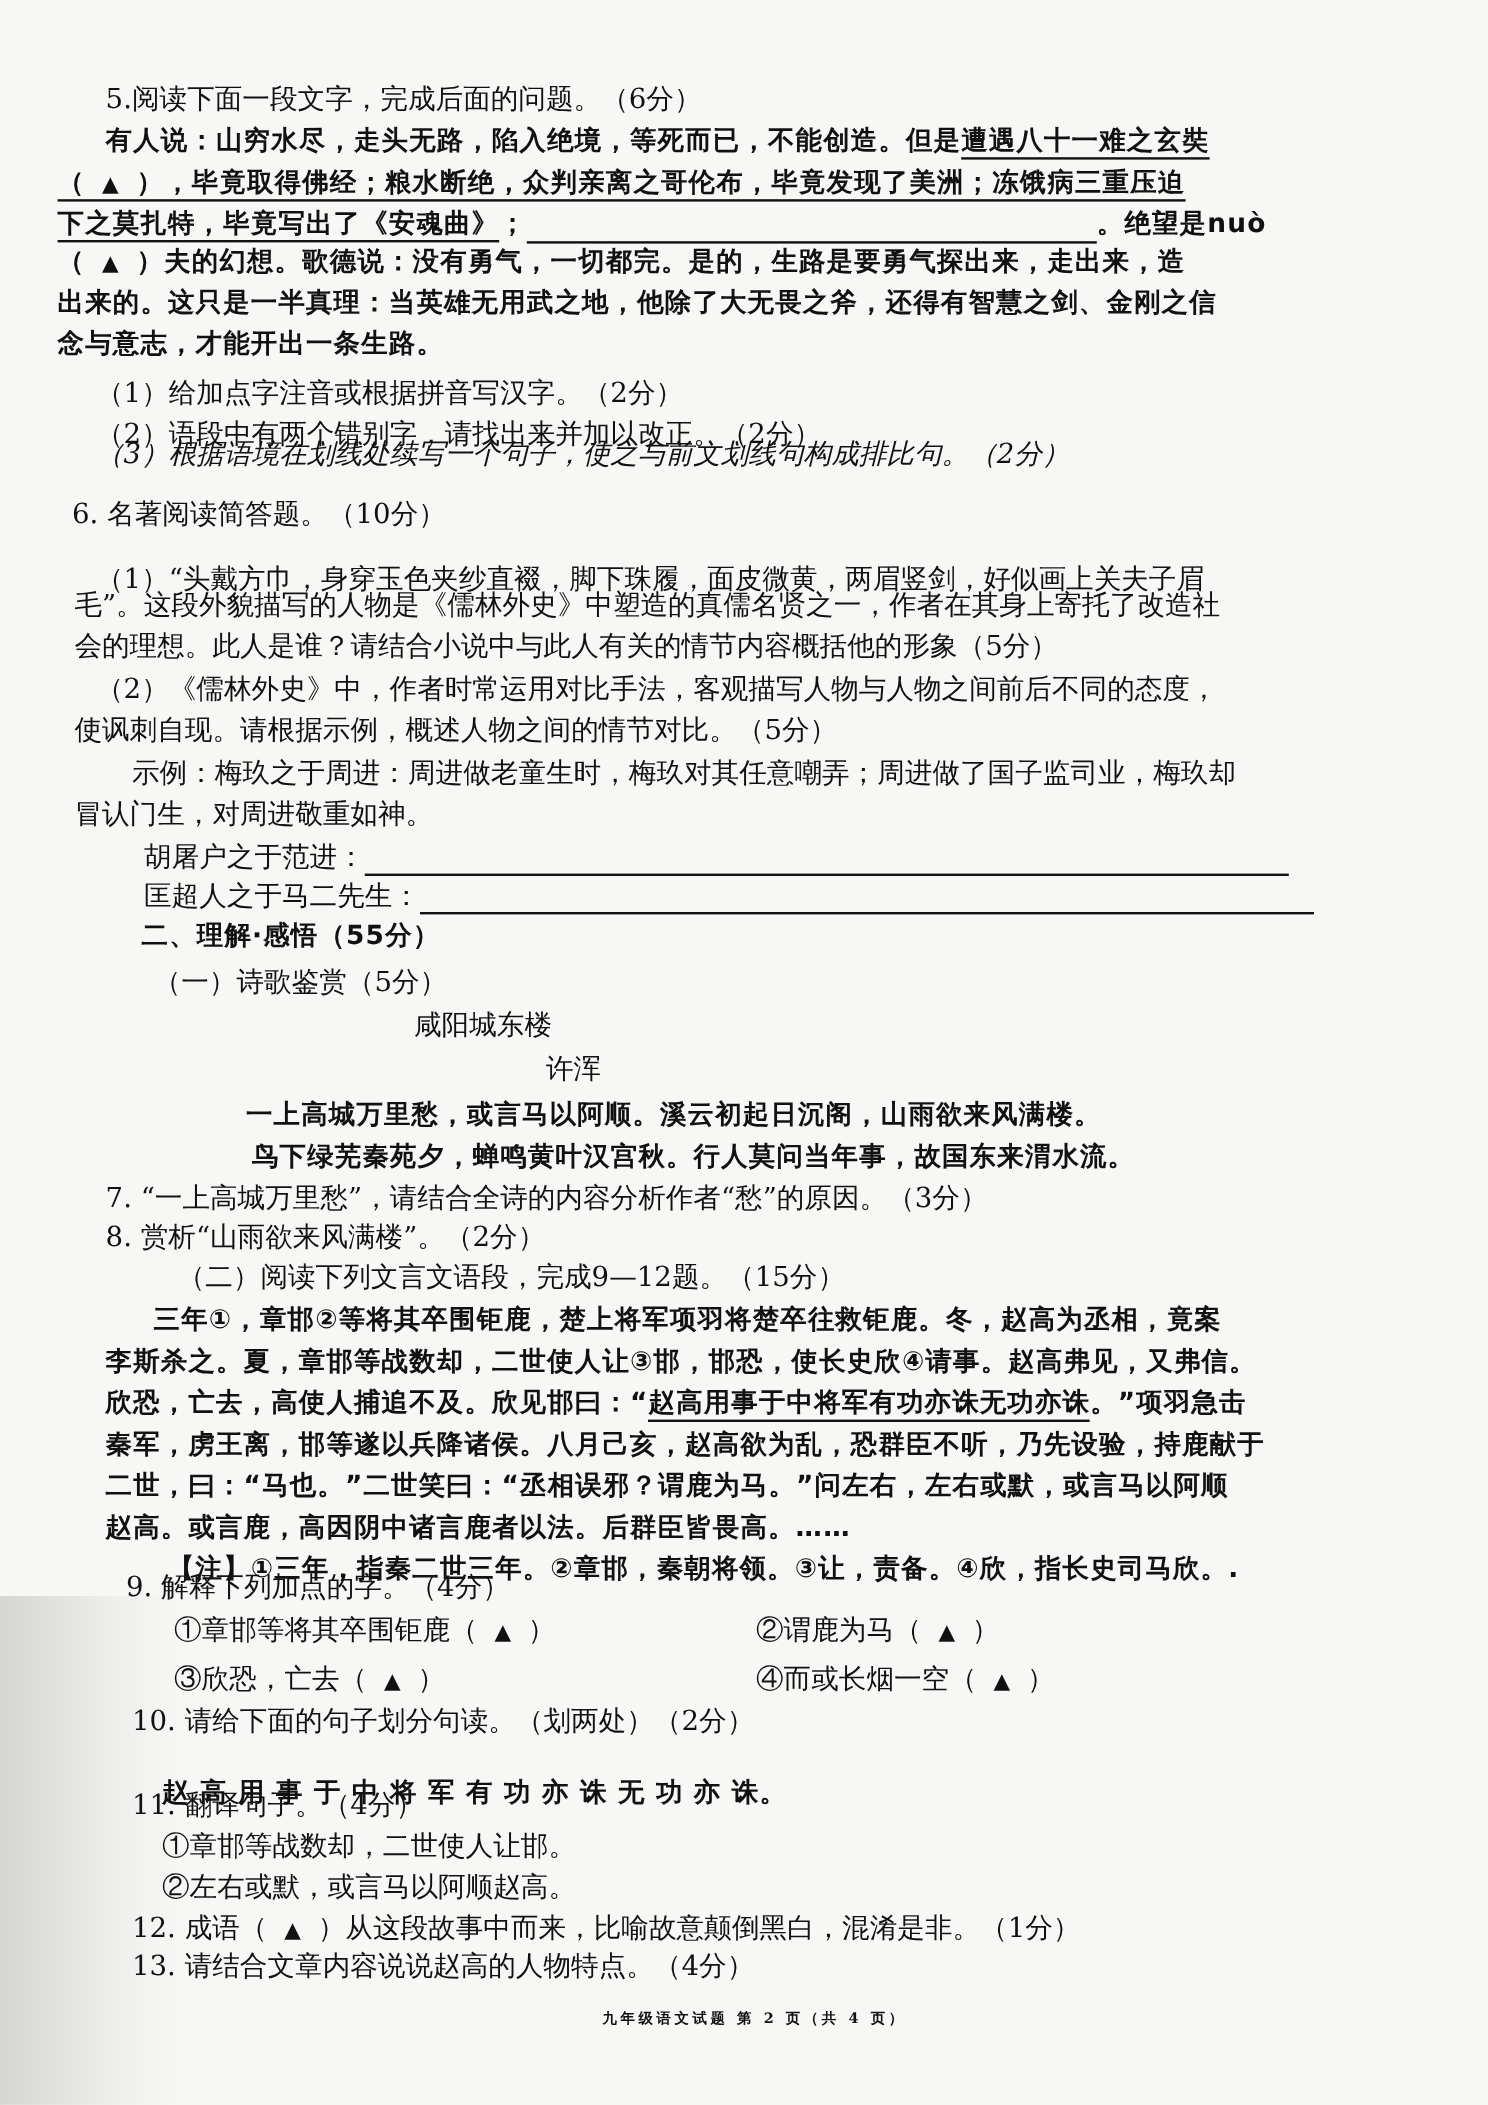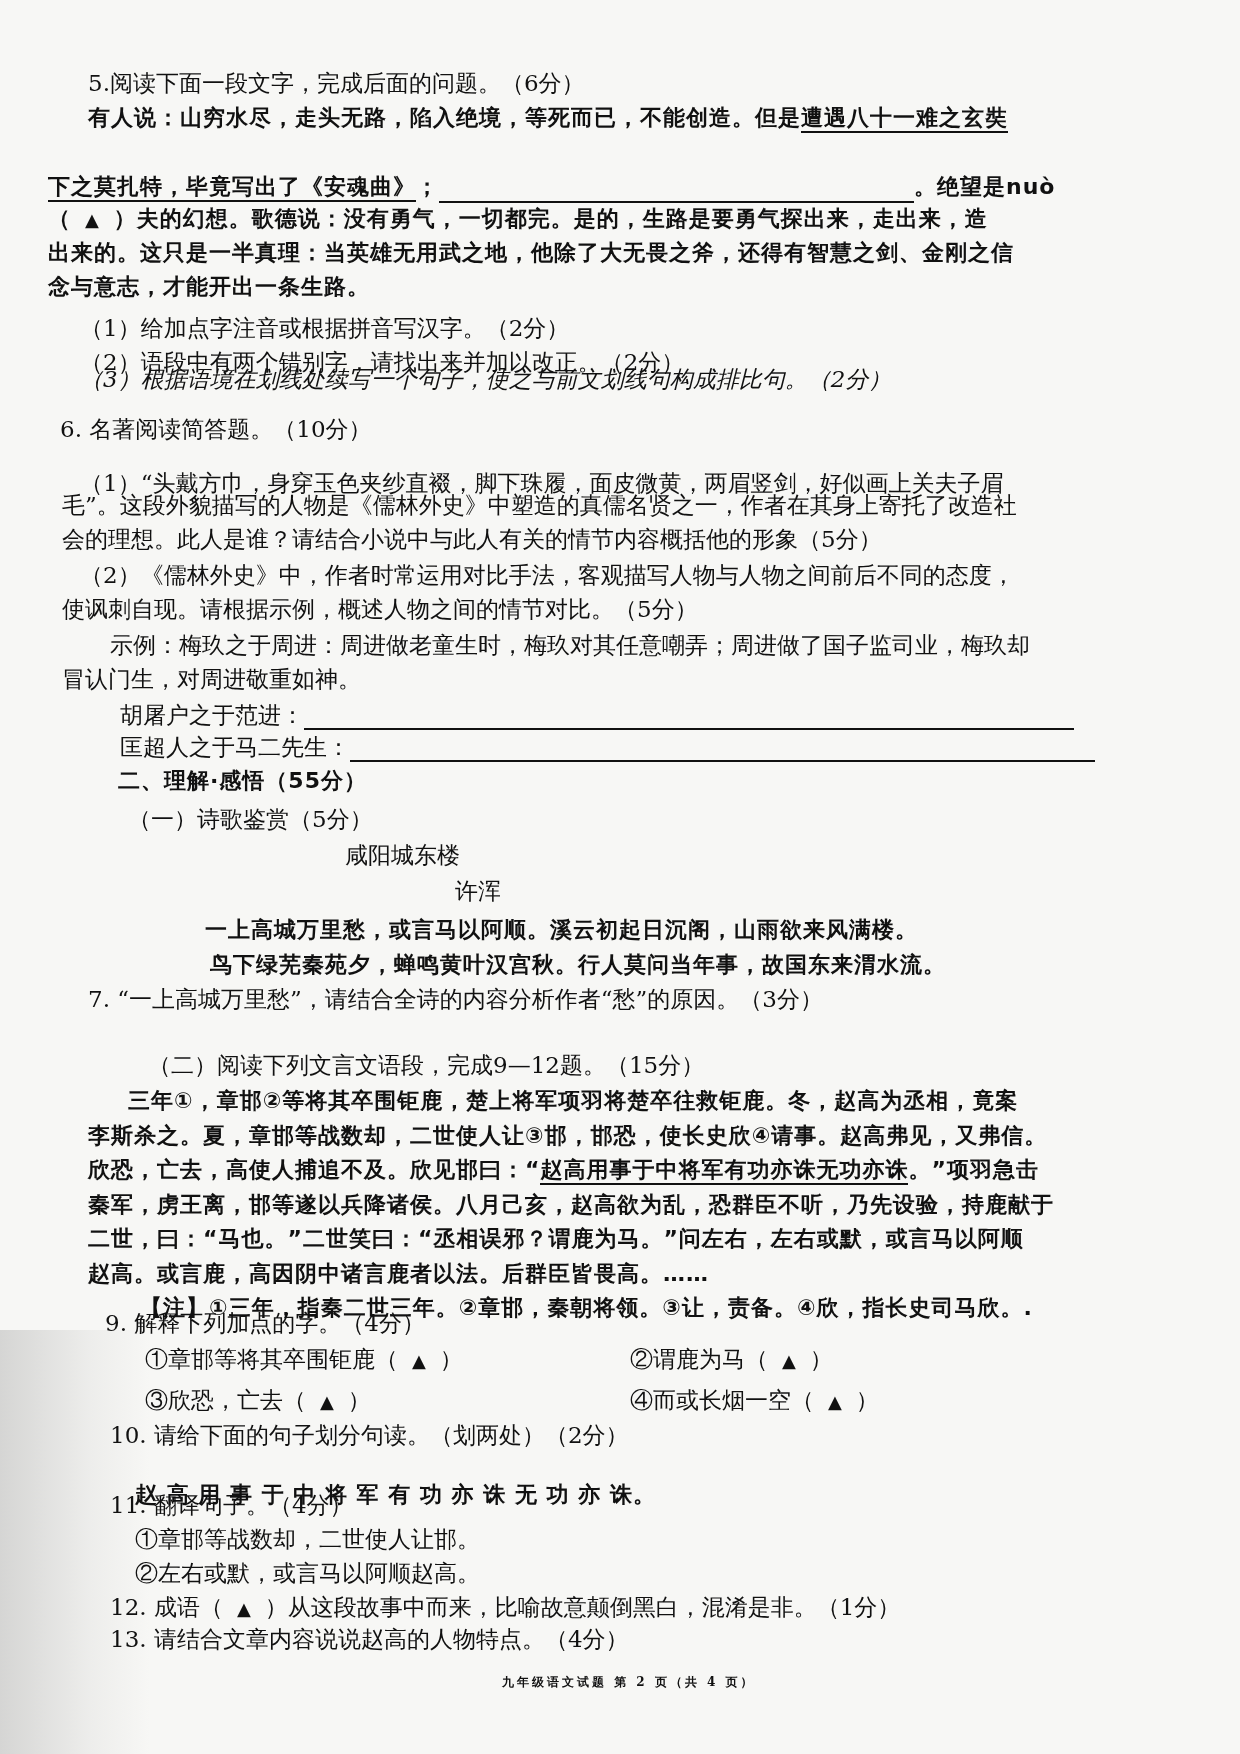--- a/index.html
+++ b/index.html
@@ -24,20 +24,23 @@
 </style>
 </head>
 <body>
 
 <div class="page">
   <div class="shadow"></div>
 
   <div class="line" style="left:88px;top:68px;">5.阅读下面一段文字，完成后面的问题。（6分）</div>
   <div class="line bold" style="left:88px;top:103px;">
     <span>有人说：山穷水尽，走头无路，陷入绝境，等死而已，不能创造。但是</span><span class="ul">遭遇八十一难之玄奘</span>
+  </div>
+  <div class="line bold" style="left:48px;top:138px;width:1070px;">
+    <span class="ul">（<span class="tri">▲</span>）<span>，毕竟取得佛经；粮水断绝，众判亲离之哥伦布，毕竟发现了美洲；冻饿病三重压迫</span></span>
   </div>
   <div class="line bold" style="left:48px;top:172px;width:1070px;">
     <span class="ul">下之莫扎特，毕竟写出了《安魂曲》</span><span>；</span><span class="blank" style="width:475px;"></span><span>。绝望是nuò</span>
   </div>
   <div class="line bold" style="left:48px;top:204px;">
     （<span class="tri">▲</span>）<span>夫的幻想。歌德说：没有勇气，一切都完。是的，生路是要勇气探出来，走出来，造</span>
   </div>
   <div class="line bold" style="left:48px;top:238px;">出来的。这只是一半真理：当英雄无用武之地，他除了大无畏之斧，还得有智慧之剑、金刚之信</div>
   <div class="line bold" style="left:48px;top:272px;">念与意志，才能开出一条生路。</div>
   <div class="line" style="left:80px;top:313px;">（1）给加点字注音或根据拼音写汉字。（2分）</div>
@@ -61,20 +64,21 @@
       <span class="blank" style="width:745px;"></span>
   </div>
 
   <div class="line bold" style="left:118px;top:766px;">二、理解·感悟（55分）</div>
   <div class="line" style="left:128px;top:804px;">（一）诗歌鉴赏（5分）</div>
   <div class="line" style="left:345px;top:840px;">咸阳城东楼</div>
   <div class="line" style="left:455px;top:876px;">许浑</div>
   <div class="line bold" style="left:205px;top:915px;">一上高城万里愁，或言马以阿顺。溪云初起日沉阁，山雨欲来风满楼。</div>
   <div class="line bold" style="left:210px;top:950px;">鸟下绿芜秦苑夕，蝉鸣黄叶汉宫秋。行人莫问当年事，故国东来渭水流。</div>
   <div class="line" style="left:88px;top:984px;">7. “一上高城万里愁”，请结合全诗的内容分析作者“愁”的原因。（3分）</div>
+  <div class="line" style="left:88px;top:1016px;">8. 赏析“山雨欲来风满楼”。（2分）</div>
   <div class="line" style="left:148px;top:1050px;">（二）阅读下列文言文语段，完成9—12题。（15分）</div>
 
   <div class="line bold" style="left:128px;top:1086px;">三年①，章邯②等将其卒围钜鹿，楚上将军项羽将楚卒往救钜鹿。冬，赵高为丞相，竟案</div>
   <div class="line bold" style="left:88px;top:1121px;">李斯杀之。夏，章邯等战数却，二世使人让③邯，邯恐，使长史欣④请事。赵高弗见，又弗信。</div>
   <div class="line bold" style="left:88px;top:1190px;">秦军，虏王离，邯等遂以兵降诸侯。八月己亥，赵高欲为乱，恐群臣不听，乃先设验，持鹿献于</div>
   <div class="line bold" style="left:88px;top:1155px;">
     <span>欣恐，亡去，高使人捕追不及。欣见邯曰：“</span><span class="ul">赵高用事于中将军有功亦诛无功亦诛</span><span>。”项羽急击</span>
   </div>
   <div class="line bold" style="left:88px;top:1224px;">二世，曰：“马也。”二世笑曰：“丞相误邪？谓鹿为马。”问左右，左右或默，或言马以阿顺</div>
   <div class="line bold" style="left:88px;top:1259px;">赵高。或言鹿，高因阴中诸言鹿者以法。后群臣皆畏高。……</div>

